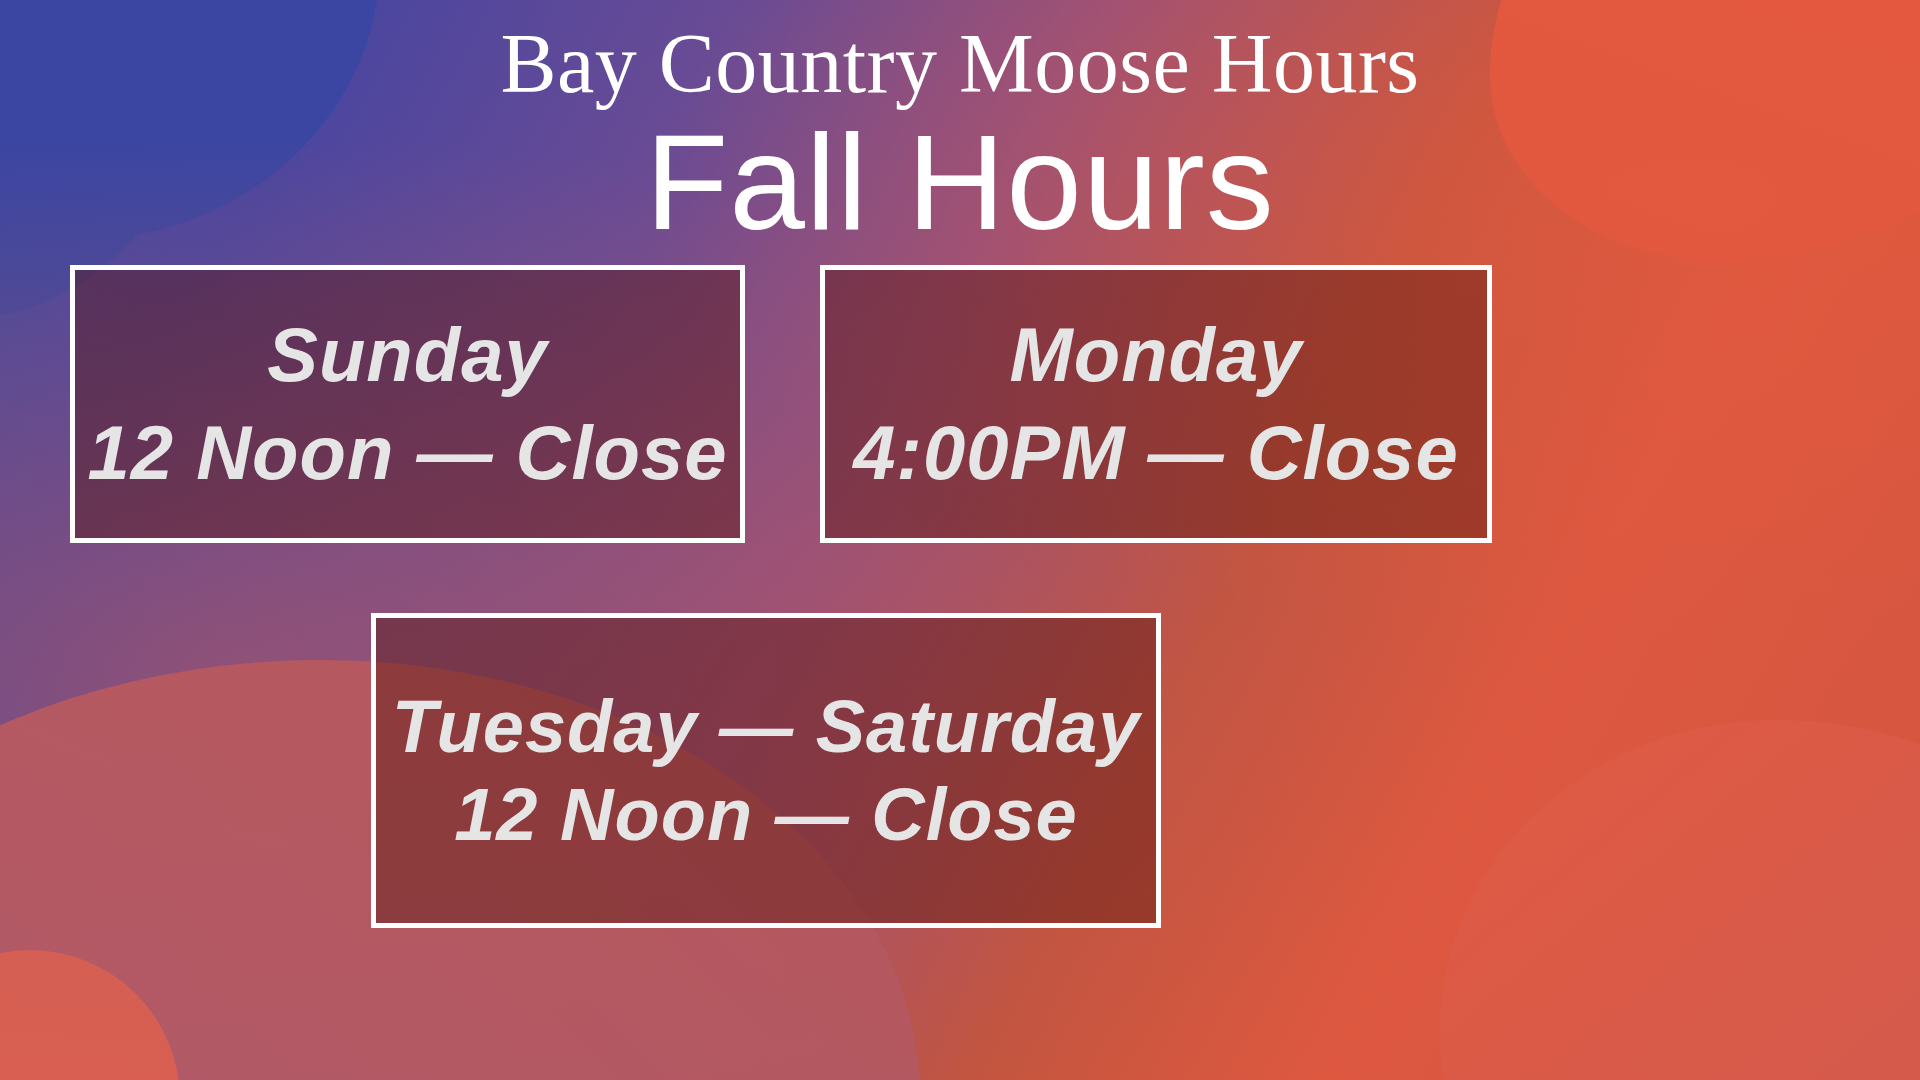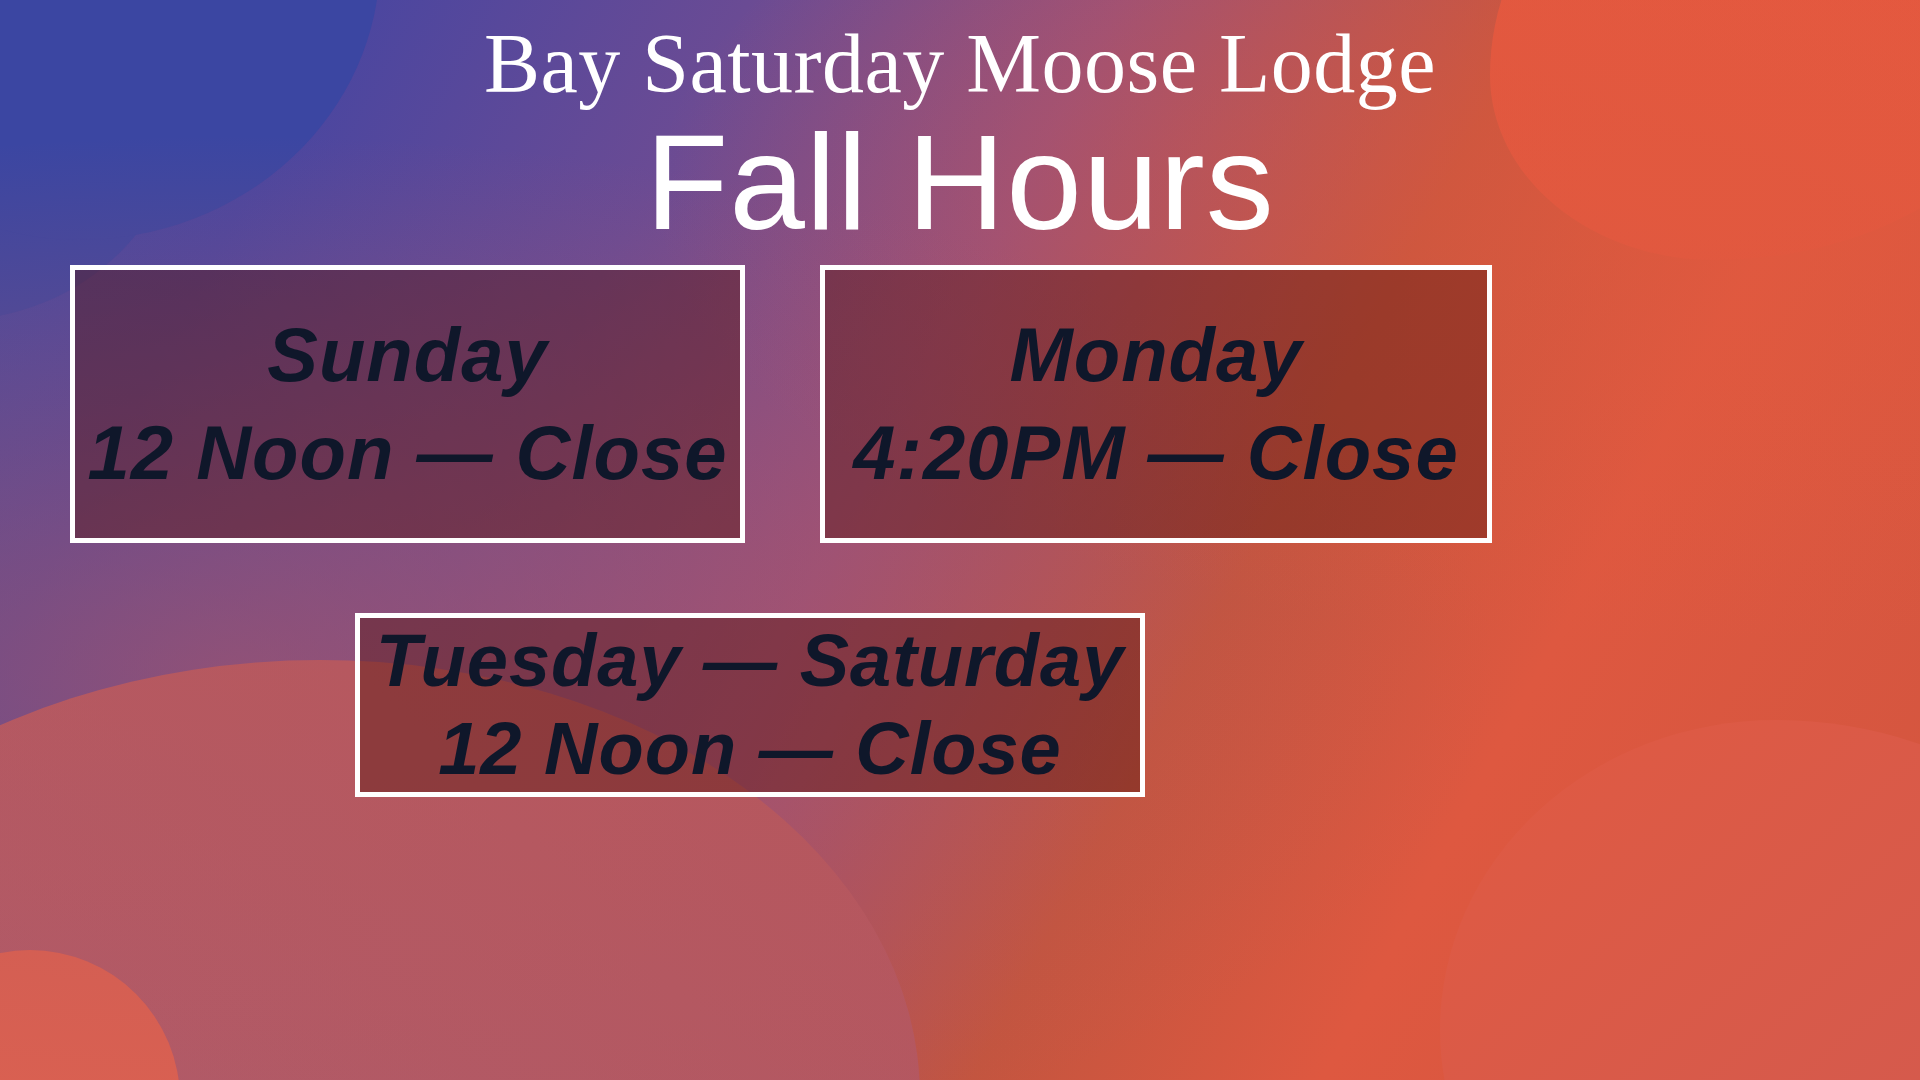--- a/index.html
+++ b/index.html
@@ -90,65 +90,65 @@
     box-sizing:border-box;
     display:flex;flex-direction:column;
     align-items:center;justify-content:center;
     z-index:4;
     color:#ffffff;
   }
   .box-line{
     font-family:"Liberation Sans",sans-serif;
     font-weight:700;
     font-style:italic;
-    color:#0f172a;
+    color:#e5e5e5;
     white-space:nowrap;
     line-height:1.05;
     letter-spacing:1px;
   }
   .day-line{font-size:74px;}
   .time-line{font-size:74px;}
 
   #box-sunday{left:70px;top:265px;width:675px;height:278px;}
   #box-sunday .day-line{font-size:76px;margin-bottom:18px;}
   #box-sunday .time-line{font-size:76px;}
 
   #box-monday{left:820px;top:265px;width:672px;height:278px;}
   #box-monday .day-line{font-size:76px;margin-bottom:18px;text-align:center;}
   #box-monday .time-line{font-size:76px;}
 
-  #box-tuesday{left:355px;top:613px;width:790px;height:184px;}
+  #box-tuesday{left:371px;top:613px;width:790px;height:315px;}
   #box-tuesday .day-line{font-size:74px;margin-bottom:10px;}
   #box-tuesday .time-line{font-size:74px;}
 </style>
 </head>
 <body>
 
 <div id="bg">
   <div class="bg-base"></div>
   <div class="blob blob-deepblue"></div>
   <div class="blob blob-blue"></div>
   <div class="blob blob-orange-tr"></div>
   <div class="blob blob-mauve-bl"></div>
   <div class="blob blob-orange-br"></div>
   <div class="blob blob-salmon-bl"></div>
   <div class="bg-wash"></div>
 </div>
 
 <div id="header">
-  <div id="lodge-name">Bay Saturday Moose Lodge</div>
+  <div id="lodge-name">Bay Country Moose Hours</div>
   <div id="fall-hours">Fall Hours</div>
 </div>
 
 <div class="hours-box" id="box-sunday">
   <div class="box-line day-line">Sunday</div>
   <div class="box-line time-line">12 Noon — Close</div>
 </div>
 
 <div class="hours-box" id="box-monday">
   <div class="box-line day-line">Monday</div>
-  <div class="box-line time-line">4:20PM — Close</div>
+  <div class="box-line time-line">4:00PM — Close</div>
 </div>
 
 <div class="hours-box" id="box-tuesday">
   <div class="box-line day-line">Tuesday — Saturday</div>
   <div class="box-line time-line">12 Noon — Close</div>
 </div>
 
 </body></html>

